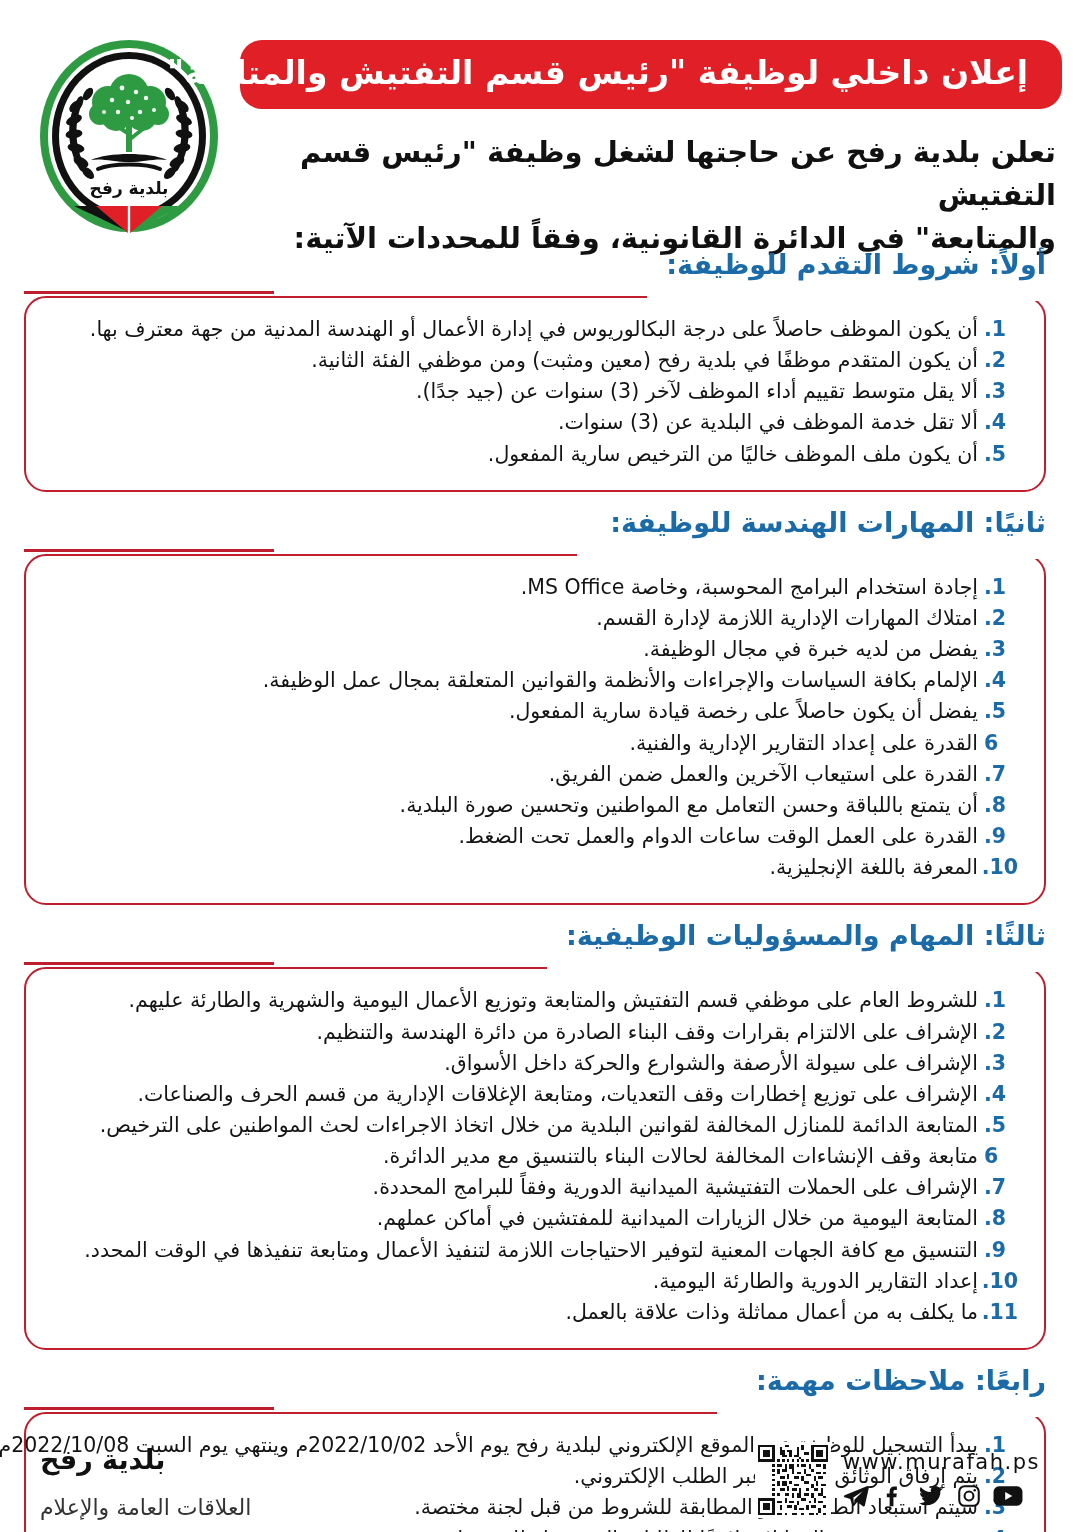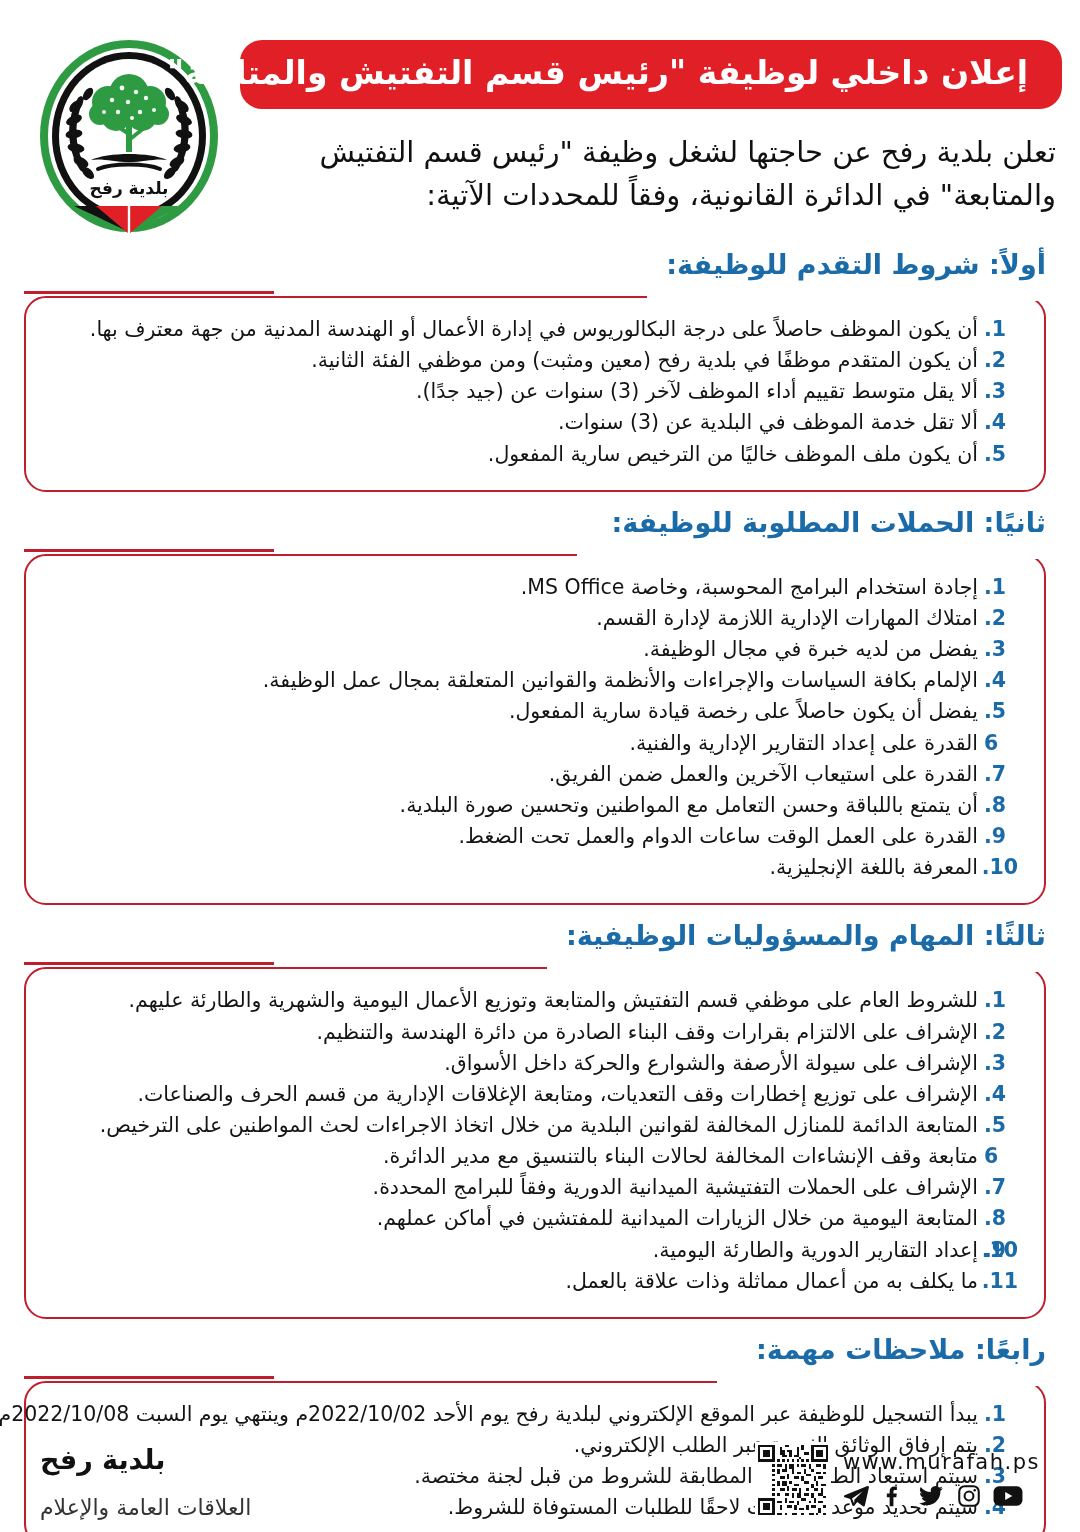--- a/index.html
+++ b/index.html
@@ -68,21 +68,21 @@
     line-height: 1.22;
     letter-spacing: -0.3px;
     white-space: nowrap;
     display: block;
   }
 
   .intro {
     margin-top: 22px;
     text-align: right;
     font-size: 29px;
-    font-weight: normal;
+    font-weight: bold;
     line-height: 1.48;
     color: #111111;
     padding-left: 4px;
     padding-right: 6px;
   }
 
   
   .section {
     position: relative;
     margin: 0 34px 0 24px;
@@ -346,21 +346,21 @@
             <li><span class="num">1.</span><span class="txt">أن يكون الموظف حاصلاً على درجة البكالوريوس في إدارة الأعمال أو الهندسة المدنية من جهة معترف بها.</span></li>
             <li><span class="num">2.</span><span class="txt">أن يكون المتقدم موظفًا في بلدية رفح (معين ومثبت) ومن موظفي الفئة الثانية.</span></li>
             <li><span class="num">3.</span><span class="txt">ألا يقل متوسط تقييم أداء الموظف لآخر (3) سنوات عن (جيد جدًا).</span></li>
             <li><span class="num">4.</span><span class="txt">ألا تقل خدمة الموظف في البلدية عن (3) سنوات.</span></li>
             <li><span class="num">5.</span><span class="txt">أن يكون ملف الموظف خاليًا من الترخيص سارية المفعول.</span></li>
           </ol>
         </div>
       </div>
       <div class="section">
         <div class="sec-head-row">
-          <div class="sec-title">ثانيًا: الحملات المطلوبة للوظيفة:</div>
+          <div class="sec-title">ثانيًا: المهارات الهندسة للوظيفة:</div>
           <div class="sec-rule" style="width: 250px;"></div>
         </div>
         <div class="sec-box b2" style="--notch: 465.359375px;">
           <ol class="items">
             <li><span class="num">1.</span><span class="txt">إجادة استخدام البرامج المحوسبة، وخاصة MS Office.</span></li>
             <li><span class="num">2.</span><span class="txt">امتلاك المهارات الإدارية اللازمة لإدارة القسم.</span></li>
             <li><span class="num">3.</span><span class="txt">يفضل من لديه خبرة في مجال الوظيفة.</span></li>
             <li><span class="num">4.</span><span class="txt">الإلمام بكافة السياسات والإجراءات والأنظمة والقوانين المتعلقة بمجال عمل الوظيفة.</span></li>
             <li><span class="num">5.</span><span class="txt">يفضل أن يكون حاصلاً على رخصة قيادة سارية المفعول.</span></li>
             <li><span class="num">6</span><span class="txt">القدرة على إعداد التقارير الإدارية والفنية.</span></li>
@@ -379,21 +379,21 @@
         <div class="sec-box b3" style="--notch: 498.109375px;">
           <ol class="items">
             <li><span class="num">1.</span><span class="txt">للشروط العام على موظفي قسم التفتيش والمتابعة وتوزيع الأعمال اليومية والشهرية والطارئة عليهم.</span></li>
             <li><span class="num">2.</span><span class="txt">الإشراف على الالتزام بقرارات وقف البناء الصادرة من دائرة الهندسة والتنظيم.</span></li>
             <li><span class="num">3.</span><span class="txt">الإشراف على سيولة الأرصفة والشوارع والحركة داخل الأسواق.</span></li>
             <li><span class="num">4.</span><span class="txt">الإشراف على توزيع إخطارات وقف التعديات، ومتابعة الإغلاقات الإدارية من قسم الحرف والصناعات.</span></li>
             <li><span class="num">5.</span><span class="txt">المتابعة الدائمة للمنازل المخالفة لقوانين البلدية من خلال اتخاذ الاجراءات لحث المواطنين على الترخيص.</span></li>
             <li><span class="num">6</span><span class="txt">متابعة وقف الإنشاءات المخالفة لحالات البناء بالتنسيق مع مدير الدائرة.</span></li>
             <li><span class="num">7.</span><span class="txt">الإشراف على الحملات التفتيشية الميدانية الدورية وفقاً للبرامج المحددة.</span></li>
             <li><span class="num">8.</span><span class="txt">المتابعة اليومية من خلال الزيارات الميدانية للمفتشين في أماكن عملهم.</span></li>
-            <li><span class="num">9.</span></li>
+            <li><span class="num">9.</span><span class="txt">التنسيق مع كافة الجهات المعنية لتوفير الاحتياجات اللازمة لتنفيذ الأعمال ومتابعة تنفيذها في الوقت المحدد.</span></li>
             <li><span class="num">10.</span><span class="txt">إعداد التقارير الدورية والطارئة اليومية.</span></li>
             <li><span class="num">11.</span><span class="txt">ما يكلف به من أعمال مماثلة وذات علاقة بالعمل.</span></li>
           </ol>
         </div>
       </div>
       <div class="section">
         <div class="sec-head-row">
           <div class="sec-title">رابعًا: ملاحظات مهمة:</div>
           <div class="sec-rule" style="width: 250px;"></div>
         </div>

